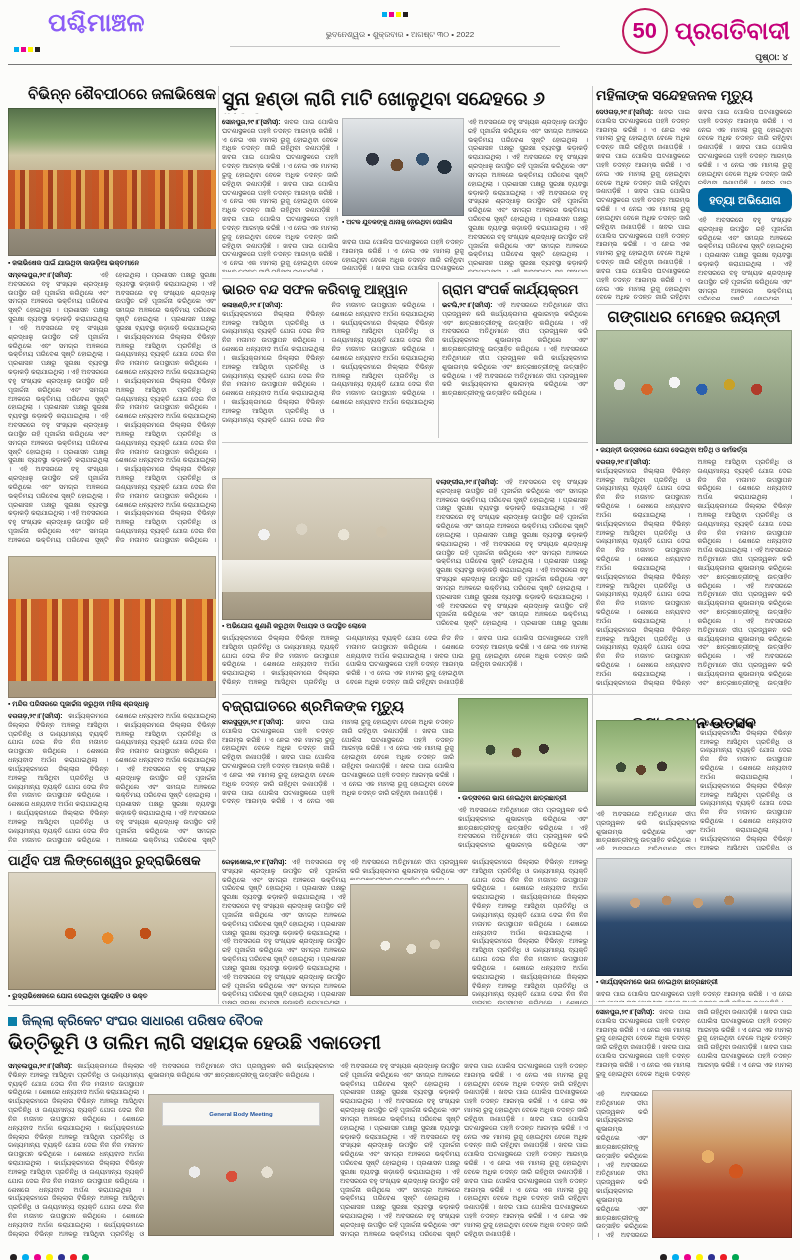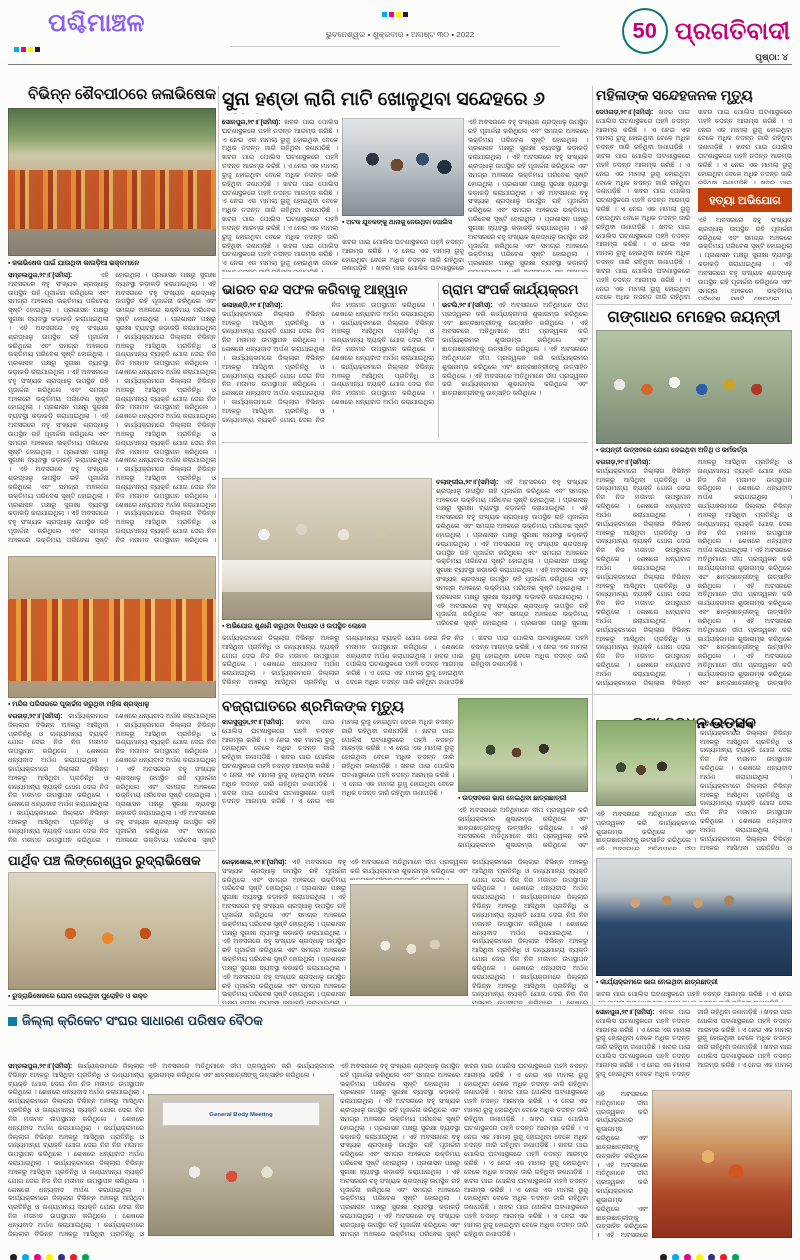--- a/index.html
+++ b/index.html
@@ -30,21 +30,21 @@
   .ph-class-green{background:radial-gradient(7px 7px at 25% 55%,#3c4a36 70%,transparent 72%),radial-gradient(7px 7px at 45% 58%,#5d3f2a 70%,transparent 72%),radial-gradient(7px 7px at 66% 54%,#39302b 70%,transparent 72%),linear-gradient(180deg,#86a96c 0%,#a9c48c 40%,#c4cfa8 70%,#8c9a7b 100%);}
   .ph-temple{background:radial-gradient(8px 8px at 30% 52%,#d2621f 70%,transparent 72%),radial-gradient(8px 8px at 48% 56%,#e8882c 70%,transparent 72%),radial-gradient(8px 8px at 66% 52%,#c04f18 70%,transparent 72%),linear-gradient(180deg,#ddd6c5 0%,#cbbfa3 45%,#a8997c 100%);}
   .ph-ritual{background:radial-gradient(7px 7px at 30% 55%,#f2efe6 70%,transparent 72%),radial-gradient(7px 7px at 52% 58%,#e8e2d2 70%,transparent 72%),radial-gradient(7px 7px at 72% 54%,#d8cfba 70%,transparent 72%),linear-gradient(180deg,#cfc8b6 0%,#b8ad94 55%,#948a72 100%);}
   .ph-blue-group{background:radial-gradient(7px 7px at 20% 38%,#caa27c 70%,transparent 72%),radial-gradient(7px 7px at 36% 36%,#b98d66 70%,transparent 72%),radial-gradient(7px 7px at 52% 38%,#c79e74 70%,transparent 72%),radial-gradient(7px 7px at 68% 36%,#ab845f 70%,transparent 72%),linear-gradient(180deg,#d8dcde 0%,#c4cacd 28%,#2d4a6e 55%,#1e3450 100%);}
   .ph-banner-meeting{background:radial-gradient(8px 8px at 25% 55%,#ececec 70%,transparent 72%),radial-gradient(8px 8px at 45% 58%,#d94f3a 70%,transparent 72%),radial-gradient(8px 8px at 64% 55%,#e6e0d2 70%,transparent 72%),linear-gradient(180deg,#cfc9bb 0%,#bab29e 55%,#968c74 100%);}
   .ph-banner-meeting .banner{position:absolute;top:6%;left:8%;right:8%;height:16%;background:#f7f6f2;box-shadow:0 0 0 1px #ccc;display:flex;align-items:center;justify-content:center;font-size:6px;color:#1b4f9c;font-weight:bold;overflow:hidden;}
   .ph-saffron{background:radial-gradient(9px 9px at 40% 45%,#e8b06a 70%,transparent 72%),radial-gradient(10px 10px at 60% 55%,#d2561f 70%,transparent 72%),linear-gradient(180deg,#e2d4c4 0%,#cf9a66 35%,#b0482a 70%,#8e2f1d 100%);}
   .alert{display:flex;align-items:center;justify-content:center;color:#fff;font-weight:bold;font-size:11px;overflow:hidden;}
   .masthead-title{font-size:25px;font-weight:bold;}
   .brand-row{display:flex;align-items:center;gap:7px;}
-  .fifty{width:42px;height:42px;border:2px solid #0f766e;border-radius:50%;display:flex;align-items:center;justify-content:center;font-size:22px;font-weight:bold;}
+  .fifty{width:42px;height:42px;border:2px solid #be185d;border-radius:50%;display:flex;align-items:center;justify-content:center;font-size:22px;font-weight:bold;}
   .brand-name{font-size:24px;font-weight:bold;}
   .center-dateline{font-size:8px;color:#444;text-align:center;}
   .page-label{font-size:9px;color:#333;font-weight:bold;}
   .kicker{display:flex;align-items:center;gap:5px;font-weight:bold;font-size:13px;color:#0d3050;overflow:hidden;}
   .kbullet{width:9px;height:9px;flex:0 0 auto;}
   .regdot{display:inline-block;width:7px;height:7px;border-radius:50%;margin-right:5px;}
   .minidot{display:inline-block;width:5px;height:5px;margin-right:2px;}
 </style>
 </head>
 <body>
@@ -122,21 +122,21 @@
   </div>
 
   <div class="abs hl" style="left:596px;top:88px;width:196px;height:18px;font-size:14px;">ମହିଳାଙ୍କ ସନ୍ଦେହଜନକ ମୃତ୍ୟୁ</div>
   <div class="abs bt" style="left:596px;top:108px;width:94px;height:192px;">
     <span class="dl">ଦେଓଗଡ଼,୨୯।୮(ସମିସ):</span>
     <span>ଖବର ପାଇ ପୋଲିସ ଘଟଣାସ୍ଥଳରେ ପହଞ୍ଚି ତଦନ୍ତ ଆରମ୍ଭ କରିଛି । ଏ ନେଇ ଏକ ମାମଲା ରୁଜୁ ହୋଇଥିବା ବେଳେ ଅଧିକ ତଦନ୍ତ ଜାରି ରହିଥିବା ଜଣାପଡ଼ିଛି । ଖବର ପାଇ ପୋଲିସ ଘଟଣାସ୍ଥଳରେ ପହଞ୍ଚି ତଦନ୍ତ ଆରମ୍ଭ କରିଛି । ଏ ନେଇ ଏକ ମାମଲା ରୁଜୁ ହୋଇଥିବା ବେଳେ ଅଧିକ ତଦନ୍ତ ଜାରି ରହିଥିବା ଜଣାପଡ଼ିଛି । ଖବର ପାଇ ପୋଲିସ ଘଟଣାସ୍ଥଳରେ ପହଞ୍ଚି ତଦନ୍ତ ଆରମ୍ଭ କରିଛି । ଏ ନେଇ ଏକ ମାମଲା ରୁଜୁ ହୋଇଥିବା ବେଳେ ଅଧିକ ତଦନ୍ତ ଜାରି ରହିଥିବା ଜଣାପଡ଼ିଛି । ଖବର ପାଇ ପୋଲିସ ଘଟଣାସ୍ଥଳରେ ପହଞ୍ଚି ତଦନ୍ତ ଆରମ୍ଭ କରିଛି । ଏ ନେଇ ଏକ ମାମଲା ରୁଜୁ ହୋଇଥିବା ବେଳେ ଅଧିକ ତଦନ୍ତ ଜାରି ରହିଥିବା ଜଣାପଡ଼ିଛି । ଖବର ପାଇ ପୋଲିସ ଘଟଣାସ୍ଥଳରେ ପହଞ୍ଚି ତଦନ୍ତ ଆରମ୍ଭ କରିଛି । ଏ ନେଇ ଏକ ମାମଲା ରୁଜୁ ହୋଇଥିବା ବେଳେ ଅଧିକ ତଦନ୍ତ ଜାରି ରହିଥିବା ଜଣାପଡ଼ିଛି । ଖବର ପାଇ ପୋଲିସ ଘଟଣାସ୍ଥଳରେ ପହଞ୍ଚି ତଦନ୍ତ ଆରମ୍ଭ କରିଛି । ଏ ନେଇ ଏକ ମାମଲା ରୁଜୁ ହୋଇଥିବା ବେଳେ ଅଧିକ ତଦନ୍ତ ଜାରି ରହିଥିବା ଜଣାପଡ଼ିଛି । </span>
   </div>
   <div class="abs bt" style="left:698px;top:108px;width:94px;height:76px;">
     <span>ଖବର ପାଇ ପୋଲିସ ଘଟଣାସ୍ଥଳରେ ପହଞ୍ଚି ତଦନ୍ତ ଆରମ୍ଭ କରିଛି । ଏ ନେଇ ଏକ ମାମଲା ରୁଜୁ ହୋଇଥିବା ବେଳେ ଅଧିକ ତଦନ୍ତ ଜାରି ରହିଥିବା ଜଣାପଡ଼ିଛି । ଖବର ପାଇ ପୋଲିସ ଘଟଣାସ୍ଥଳରେ ପହଞ୍ଚି ତଦନ୍ତ ଆରମ୍ଭ କରିଛି । ଏ ନେଇ ଏକ ମାମଲା ରୁଜୁ ହୋଇଥିବା ବେଳେ ଅଧିକ ତଦନ୍ତ ଜାରି ରହିଥିବା ଜଣାପଡ଼ିଛି । ଖବର ପାଇ ପୋଲିସ ଘଟଣାସ୍ଥଳରେ ପହଞ୍ଚି ତଦନ୍ତ ଆରମ୍ଭ କରିଛି । ଏ ନେଇ ଏକ ମାମଲା ରୁଜୁ ହୋଇଥିବା ବେଳେ ଅଧିକ ତଦନ୍ତ ଜାରି ରହିଥିବା ଜଣାପଡ଼ିଛି । </span>
   </div>
-  <div class="abs alert" style="left: 698px; top: 188px; width: 94px; height: 24px; background-color: #c2410c;">ହତ୍ୟା ଅଭିଯୋଗ</div>
+  <div class="abs alert" style="left: 698px; top: 188px; width: 94px; height: 24px; background-color: #0369a1; border-radius: 7px;">ହତ୍ୟା ଅଭିଯୋଗ</div>
   <div class="abs bt" style="left:698px;top:216px;width:94px;height:84px;">
     <span>ଏହି ଅବସରରେ ବହୁ ସଂଖ୍ୟକ ଶ୍ରଦ୍ଧାଳୁ ଉପସ୍ଥିତ ରହି ପୂଜାର୍ଚ୍ଚନା କରିଥିଲେ ଏବଂ ସମଗ୍ର ଅଞ୍ଚଳରେ ଭକ୍ତିମୟ ପରିବେଶ ସୃଷ୍ଟି ହୋଇଥିଲା । ପ୍ରଶାସନ ପକ୍ଷରୁ ସୁରକ୍ଷା ବ୍ୟବସ୍ଥା କଡ଼ାକଡ଼ି କରାଯାଇଥିଲା । ଏହି ଅବସରରେ ବହୁ ସଂଖ୍ୟକ ଶ୍ରଦ୍ଧାଳୁ ଉପସ୍ଥିତ ରହି ପୂଜାର୍ଚ୍ଚନା କରିଥିଲେ ଏବଂ ସମଗ୍ର ଅଞ୍ଚଳରେ ଭକ୍ତିମୟ ପରିବେଶ ସୃଷ୍ଟି ହୋଇଥିଲା । ପ୍ରଶାସନ ପକ୍ଷରୁ ସୁରକ୍ଷା ବ୍ୟବସ୍ଥା କଡ଼ାକଡ଼ି କରାଯାଇଥିଲା । ଏହି ଅବସରରେ ବହୁ ସଂଖ୍ୟକ ଶ୍ରଦ୍ଧାଳୁ ଉପସ୍ଥିତ ରହି ପୂଜାର୍ଚ୍ଚନା କରିଥିଲେ ଏବଂ ସମଗ୍ର ଅଞ୍ଚଳରେ ଭକ୍ତିମୟ ପରିବେଶ ସୃଷ୍ଟି ହୋଇଥିଲା । ପ୍ରଶାସନ ପକ୍ଷରୁ ସୁରକ୍ଷା ବ୍ୟବସ୍ଥା କଡ଼ାକଡ଼ି କରାଯାଇଥିଲା । </span>
   </div>
 
   <div class="abs hl" style="left:222px;top:282px;width:212px;height:16px;font-size:13.5px;">ଭାରତ ବନ୍ଦ ସଫଳ କରିବାକୁ ଆହ୍ୱାନ</div>
   <div class="abs bt c2" style="left:222px;top:301px;width:212px;height:137px;">
     <span class="dl">କଳାହାଣ୍ଡି,୨୯।୮(ସମିସ):</span>
     <span>କାର୍ଯ୍ୟକ୍ରମରେ ଜିଲ୍ଲାର ବିଭିନ୍ନ ଅଞ୍ଚଳରୁ ଆସିଥିବା ପ୍ରତିନିଧି ଓ ଗଣ୍ୟମାନ୍ୟ ବ୍ୟକ୍ତି ଯୋଗ ଦେଇ ନିଜ ନିଜ ମତାମତ ଉପସ୍ଥାପନ କରିଥିଲେ । ଶେଷରେ ଧନ୍ୟବାଦ ଅର୍ପଣ କରାଯାଇଥିଲା । କାର୍ଯ୍ୟକ୍ରମରେ ଜିଲ୍ଲାର ବିଭିନ୍ନ ଅଞ୍ଚଳରୁ ଆସିଥିବା ପ୍ରତିନିଧି ଓ ଗଣ୍ୟମାନ୍ୟ ବ୍ୟକ୍ତି ଯୋଗ ଦେଇ ନିଜ ନିଜ ମତାମତ ଉପସ୍ଥାପନ କରିଥିଲେ । ଶେଷରେ ଧନ୍ୟବାଦ ଅର୍ପଣ କରାଯାଇଥିଲା । କାର୍ଯ୍ୟକ୍ରମରେ ଜିଲ୍ଲାର ବିଭିନ୍ନ ଅଞ୍ଚଳରୁ ଆସିଥିବା ପ୍ରତିନିଧି ଓ ଗଣ୍ୟମାନ୍ୟ ବ୍ୟକ୍ତି ଯୋଗ ଦେଇ ନିଜ ନିଜ ମତାମତ ଉପସ୍ଥାପନ କରିଥିଲେ । ଶେଷରେ ଧନ୍ୟବାଦ ଅର୍ପଣ କରାଯାଇଥିଲା । କାର୍ଯ୍ୟକ୍ରମରେ ଜିଲ୍ଲାର ବିଭିନ୍ନ ଅଞ୍ଚଳରୁ ଆସିଥିବା ପ୍ରତିନିଧି ଓ ଗଣ୍ୟମାନ୍ୟ ବ୍ୟକ୍ତି ଯୋଗ ଦେଇ ନିଜ ନିଜ ମତାମତ ଉପସ୍ଥାପନ କରିଥିଲେ । ଶେଷରେ ଧନ୍ୟବାଦ ଅର୍ପଣ କରାଯାଇଥିଲା । କାର୍ଯ୍ୟକ୍ରମରେ ଜିଲ୍ଲାର ବିଭିନ୍ନ ଅଞ୍ଚଳରୁ ଆସିଥିବା ପ୍ରତିନିଧି ଓ ଗଣ୍ୟମାନ୍ୟ ବ୍ୟକ୍ତି ଯୋଗ ଦେଇ ନିଜ ନିଜ ମତାମତ ଉପସ୍ଥାପନ କରିଥିଲେ । ଶେଷରେ ଧନ୍ୟବାଦ ଅର୍ପଣ କରାଯାଇଥିଲା । </span>
   </div>
 
@@ -204,20 +204,21 @@
   <div class="photo ph-blue-group" style="left:596px;top:858px;width:196px;height:118px;"></div>
   <div class="abs cap" style="left:596px;top:978px;width:196px;height:9px;">କାର୍ଯ୍ୟକ୍ରମରେ ଭାଗ ନେଇଥିବା ଛାତ୍ରଛାତ୍ରୀ</div>
   <div class="abs bt" style="left:596px;top:990px;width:196px;height:12px;">
     <span>ଖବର ପାଇ ପୋଲିସ ଘଟଣାସ୍ଥଳରେ ପହଞ୍ଚି ତଦନ୍ତ ଆରମ୍ଭ କରିଛି । ଏ ନେଇ ଏକ ମାମଲା ରୁଜୁ ହୋଇଥିବା ବେଳେ ଅଧିକ ତଦନ୍ତ ଜାରି ରହିଥିବା ଜଣାପଡ଼ିଛି । </span>
   </div>
 
   <div class="abs kicker" style="left:8px;top:1012px;width:392px;height:18px;">
     <span class="kbullet" style="background-color: rgb(11, 127, 168);"></span>
     <span>ଜିଲ୍ଲା କ୍ରିକେଟ ସଂଘର ସାଧାରଣ ପରିଷଦ ବୈଠକ</span>
   </div>
+  <div class="abs hl" style="left:8px;top:1032px;width:400px;height:24px;font-size:19px;">ଭିତ୍ତିଭୂମି ଓ ତାଲିମ ଲାଗି ସହାୟକ ହେଉଛି ଏକାଡେମୀ</div>
   <div class="abs bt" style="left:8px;top:1062px;width:136px;height:176px;">
     <span class="dl">ସମ୍ବଲପୁର,୨୯।୮(ସମିସ):</span>
     <span>କାର୍ଯ୍ୟକ୍ରମରେ ଜିଲ୍ଲାର ବିଭିନ୍ନ ଅଞ୍ଚଳରୁ ଆସିଥିବା ପ୍ରତିନିଧି ଓ ଗଣ୍ୟମାନ୍ୟ ବ୍ୟକ୍ତି ଯୋଗ ଦେଇ ନିଜ ନିଜ ମତାମତ ଉପସ୍ଥାପନ କରିଥିଲେ । ଶେଷରେ ଧନ୍ୟବାଦ ଅର୍ପଣ କରାଯାଇଥିଲା । କାର୍ଯ୍ୟକ୍ରମରେ ଜିଲ୍ଲାର ବିଭିନ୍ନ ଅଞ୍ଚଳରୁ ଆସିଥିବା ପ୍ରତିନିଧି ଓ ଗଣ୍ୟମାନ୍ୟ ବ୍ୟକ୍ତି ଯୋଗ ଦେଇ ନିଜ ନିଜ ମତାମତ ଉପସ୍ଥାପନ କରିଥିଲେ । ଶେଷରେ ଧନ୍ୟବାଦ ଅର୍ପଣ କରାଯାଇଥିଲା । କାର୍ଯ୍ୟକ୍ରମରେ ଜିଲ୍ଲାର ବିଭିନ୍ନ ଅଞ୍ଚଳରୁ ଆସିଥିବା ପ୍ରତିନିଧି ଓ ଗଣ୍ୟମାନ୍ୟ ବ୍ୟକ୍ତି ଯୋଗ ଦେଇ ନିଜ ନିଜ ମତାମତ ଉପସ୍ଥାପନ କରିଥିଲେ । ଶେଷରେ ଧନ୍ୟବାଦ ଅର୍ପଣ କରାଯାଇଥିଲା । କାର୍ଯ୍ୟକ୍ରମରେ ଜିଲ୍ଲାର ବିଭିନ୍ନ ଅଞ୍ଚଳରୁ ଆସିଥିବା ପ୍ରତିନିଧି ଓ ଗଣ୍ୟମାନ୍ୟ ବ୍ୟକ୍ତି ଯୋଗ ଦେଇ ନିଜ ନିଜ ମତାମତ ଉପସ୍ଥାପନ କରିଥିଲେ । ଶେଷରେ ଧନ୍ୟବାଦ ଅର୍ପଣ କରାଯାଇଥିଲା । କାର୍ଯ୍ୟକ୍ରମରେ ଜିଲ୍ଲାର ବିଭିନ୍ନ ଅଞ୍ଚଳରୁ ଆସିଥିବା ପ୍ରତିନିଧି ଓ ଗଣ୍ୟମାନ୍ୟ ବ୍ୟକ୍ତି ଯୋଗ ଦେଇ ନିଜ ନିଜ ମତାମତ ଉପସ୍ଥାପନ କରିଥିଲେ । ଶେଷରେ ଧନ୍ୟବାଦ ଅର୍ପଣ କରାଯାଇଥିଲା । କାର୍ଯ୍ୟକ୍ରମରେ ଜିଲ୍ଲାର ବିଭିନ୍ନ ଅଞ୍ଚଳରୁ ଆସିଥିବା ପ୍ରତିନିଧି ଓ ଗଣ୍ୟମାନ୍ୟ ବ୍ୟକ୍ତି ଯୋଗ ଦେଇ ନିଜ ନିଜ ମତାମତ ଉପସ୍ଥାପନ କରିଥିଲେ । ଶେଷରେ ଧନ୍ୟବାଦ ଅର୍ପଣ କରାଯାଇଥିଲା । </span>
   </div>
   <div class="abs bt" style="left:148px;top:1062px;width:186px;height:28px;">
     <span>ଏହି ଅବସରରେ ଅତିଥିମାନେ ଦୀପ ପ୍ରଜ୍ୱଳନ କରି କାର୍ଯ୍ୟକ୍ରମର ଶୁଭାରମ୍ଭ କରିଥିଲେ ଏବଂ ଛାତ୍ରଛାତ୍ରୀଙ୍କୁ ଉତ୍ସାହିତ କରିଥିଲେ । </span>
   </div>
   <div class="photo ph-banner-meeting" style="left:148px;top:1094px;width:186px;height:142px;">
     <div class="banner">General Body Meeting</div>
   </div>

